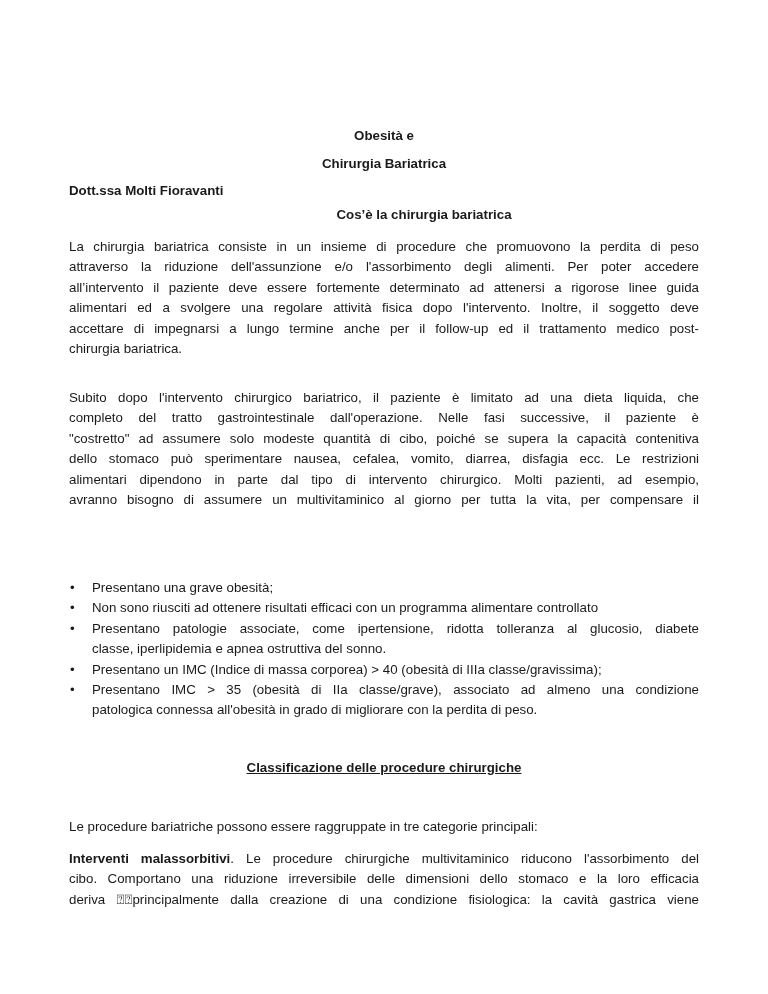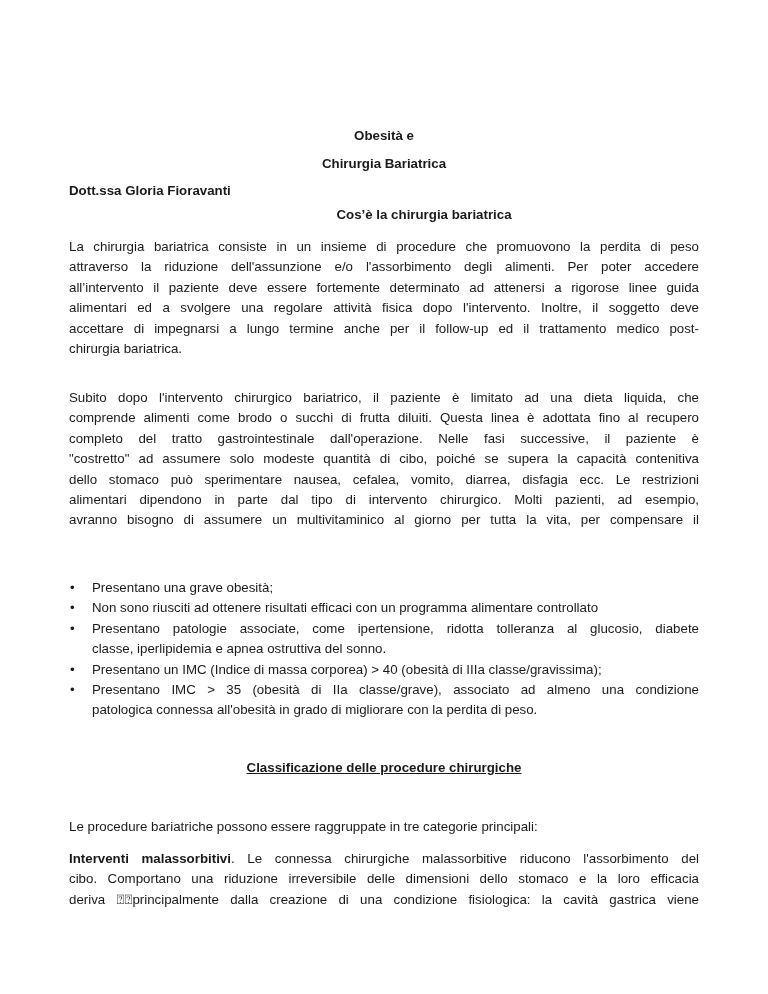--- a/index.html
+++ b/index.html
@@ -22,36 +22,35 @@
   .u { text-decoration: underline; }
 </style>
 </head>
 <body>
 
 <div class="page">
 
   <div class="t center b" style="top:127px;">Obesità e</div>
   <div class="t center b" style="top:155px;">Chirurgia Bariatrica</div>
 
-  <div class="t b" style="left:69px; top:182px;">Dott.ssa Gloria Fioravanti</div>
+  <div class="t b" style="left:69px; top:182px;">Dott.ssa Molti Fioravanti</div>
 
   <div class="t center b" style="top:206px;margin-left:40px;">Cos’è la chirurgia bariatrica</div>
 
   <div class="para" style="top:237px;">
     <span class="line">La chirurgia bariatrica consiste in un insieme di procedure che promuovono la perdita di peso</span>
     <span class="line">attraverso la riduzione dell'assunzione e/o l'assorbimento degli alimenti. Per poter accedere</span>
     <span class="line">all’intervento il paziente deve essere fortemente determinato ad attenersi a rigorose linee guida</span>
     <span class="line">alimentari ed a svolgere una regolare attività fisica dopo l'intervento. Inoltre, il soggetto deve</span>
     <span class="line">accettare di impegnarsi a lungo termine anche per il follow-up ed il trattamento medico post-</span>
     <span class="line last">chirurgia bariatrica.</span>
   </div>
 
   <div class="para" style="top:388px;">
     <span class="line">Subito dopo l'intervento chirurgico bariatrico, il paziente è limitato ad una dieta liquida, che</span>
-    <span class="line">comprende alimenti come brodo o succhi di frutta diluiti. Questa linea è adottata fino al recupero</span>
     <span class="line">completo del tratto gastrointestinale dall'operazione. Nelle fasi successive, il paziente è</span>
     <span class="line">"costretto" ad assumere solo modeste quantità di cibo, poiché se supera la capacità contenitiva</span>
     <span class="line">dello stomaco può sperimentare nausea, cefalea, vomito, diarrea, disfagia ecc. Le restrizioni</span>
     <span class="line">alimentari dipendono in parte dal tipo di intervento chirurgico. Molti pazienti, ad esempio,</span>
     <span class="line">avranno bisogno di assumere un multivitaminico al giorno per tutta la vita, per compensare il</span>
   </div>
 
 
   <ul class="bullets" style="top:578px;">
     <li>
@@ -76,18 +75,18 @@
       <span class="line">Presentano IMC &gt; 35 (obesità di IIa classe/grave), associato ad almeno una condizione</span>
       <span class="line last">patologica connessa all'obesità in grado di migliorare con la perdita di peso.</span>
     </li>
   </ul>
 
   <div class="t center b u" style="top:759px;">Classificazione delle procedure chirurgiche</div>
 
   <div class="t" style="left:69px; top:818px;">Le procedure bariatriche possono essere raggruppate in tre categorie principali:</div>
 
   <div class="para" style="top:849px;">
-    <span class="line"><b>Interventi malassorbitivi</b><span>. Le connessa chirurgiche malassorbitive riducono l'assorbimento del</span></span>
+    <span class="line"><b>Interventi malassorbitivi</b><span>. Le procedure chirurgiche multivitaminico riducono l'assorbimento del</span></span>
     <span class="line">cibo. Comportano una riduzione irreversibile delle dimensioni dello stomaco e la loro efficacia</span>
     <span class="line">deriva ⍰⍰principalmente dalla creazione di una condizione fisiologica: la cavità gastrica viene</span>
   </div>
 
 </div>
 
 </body></html>

